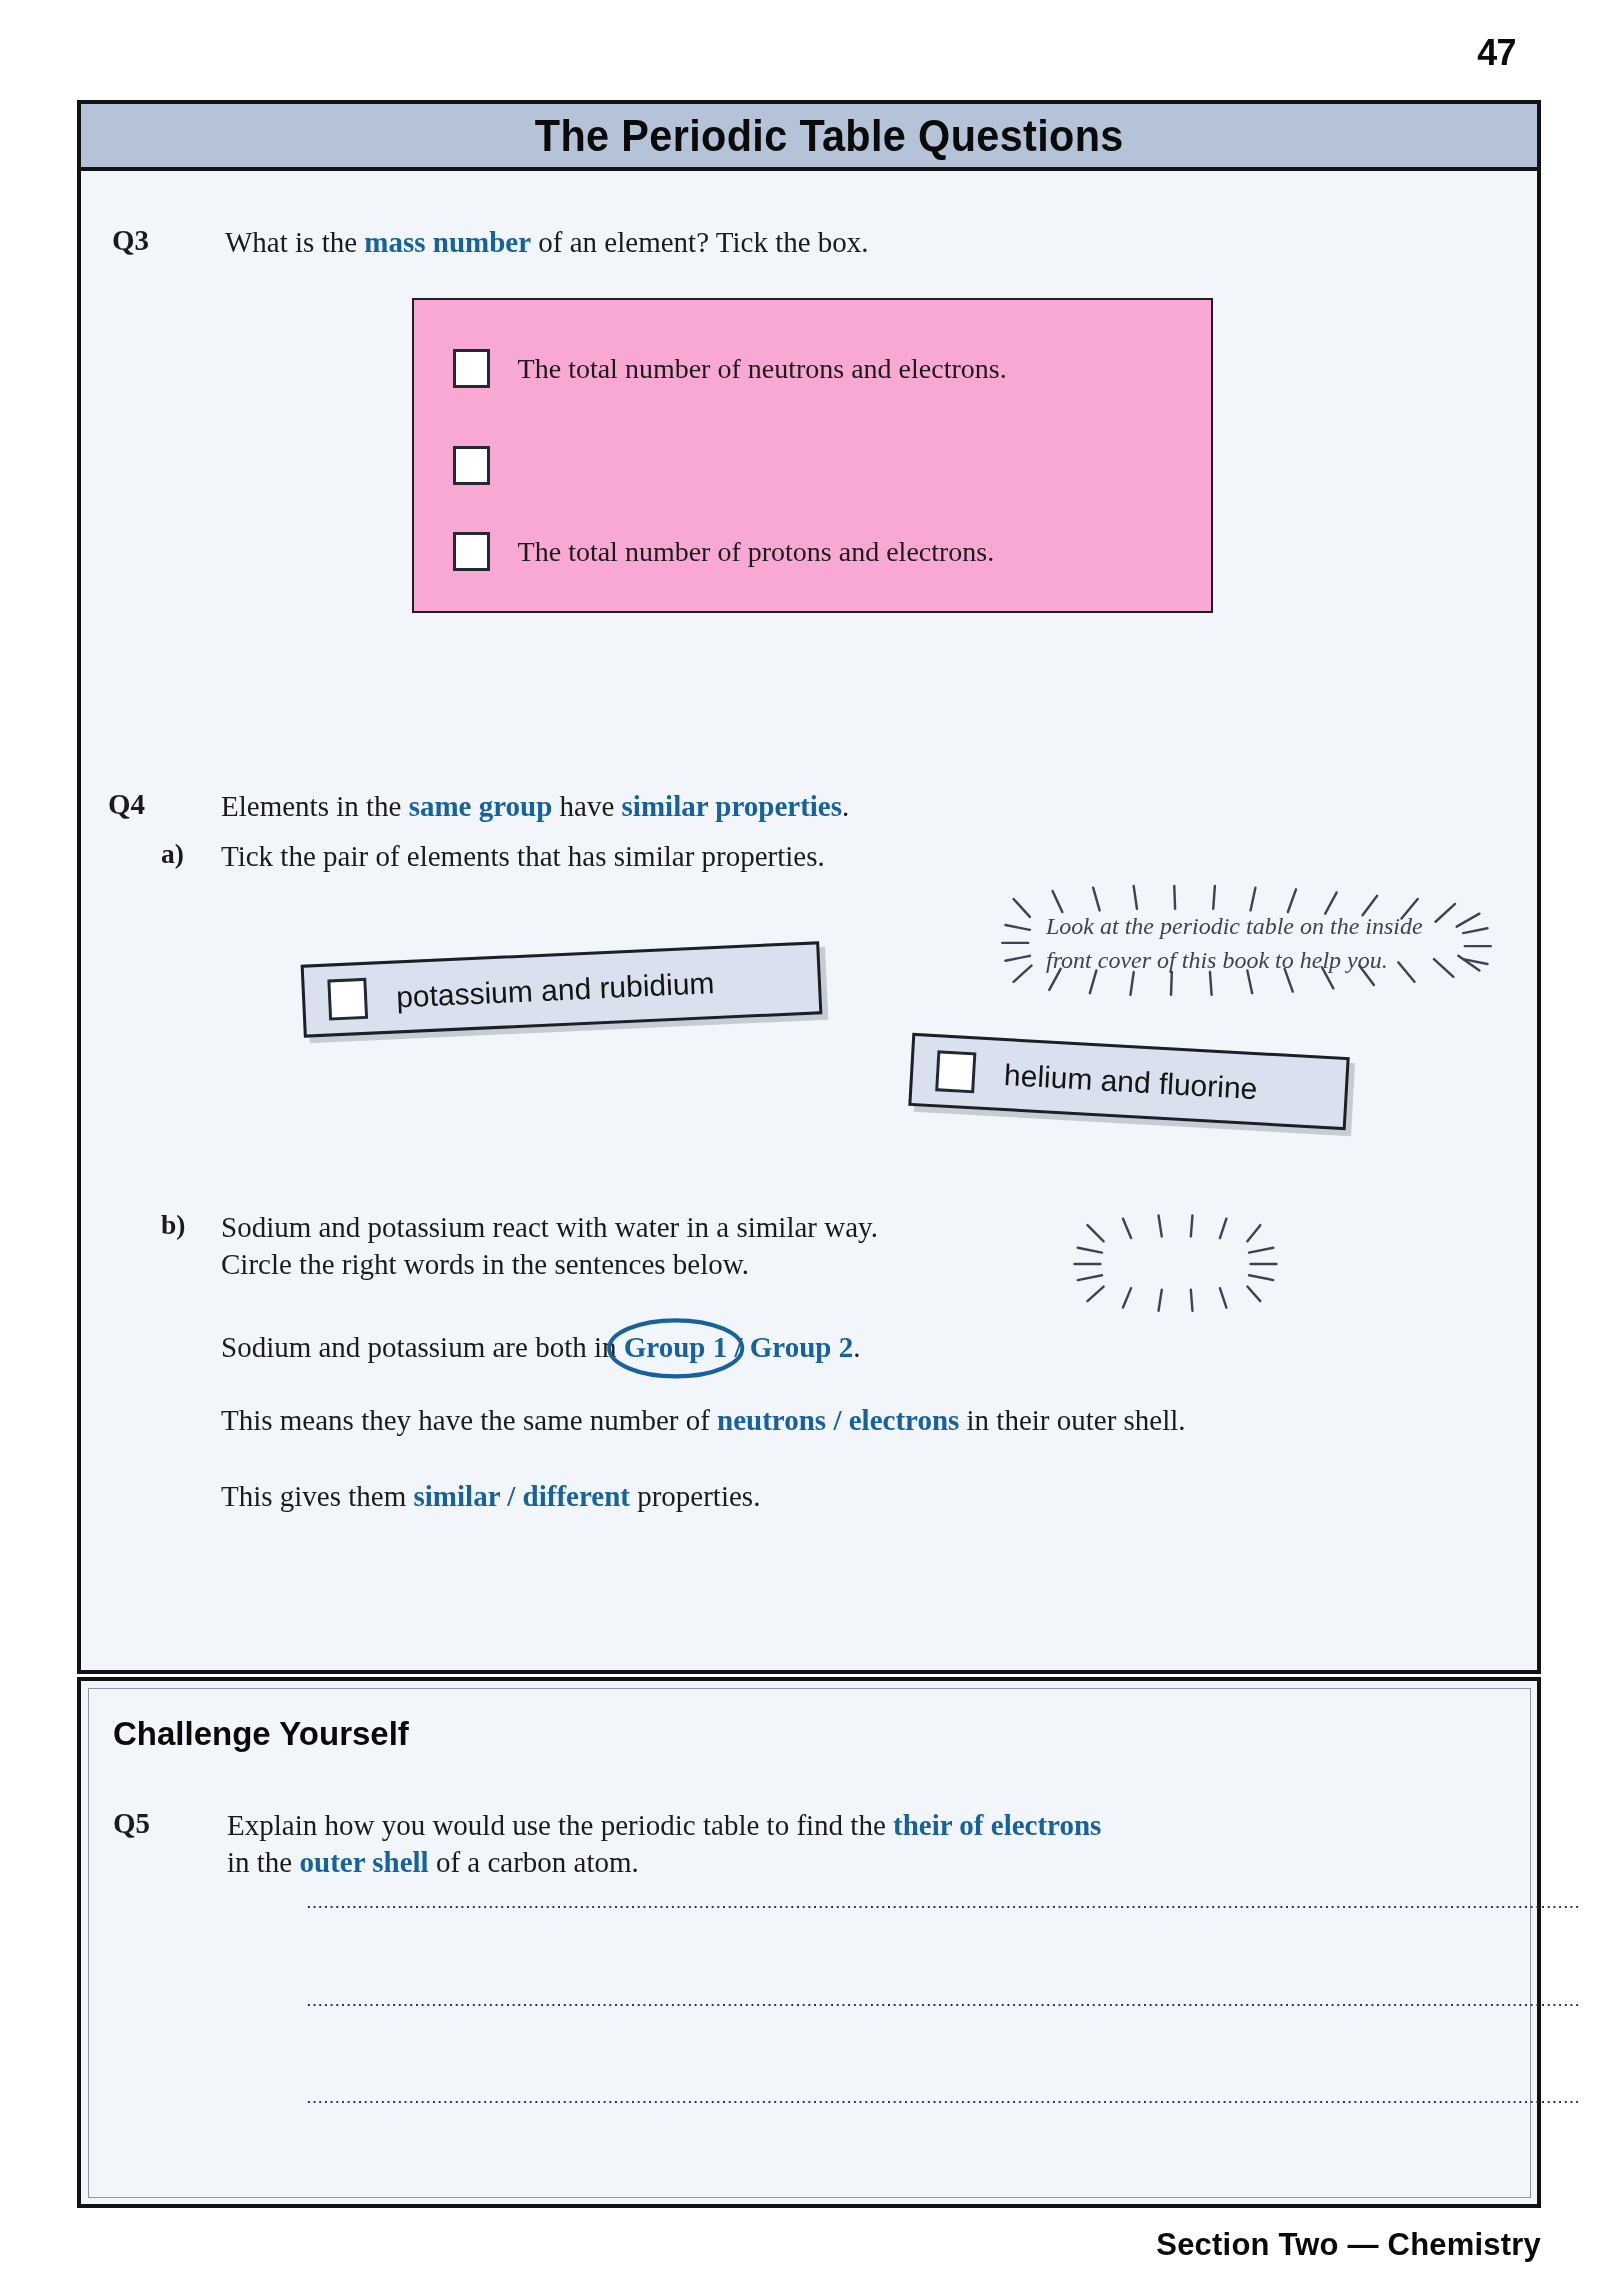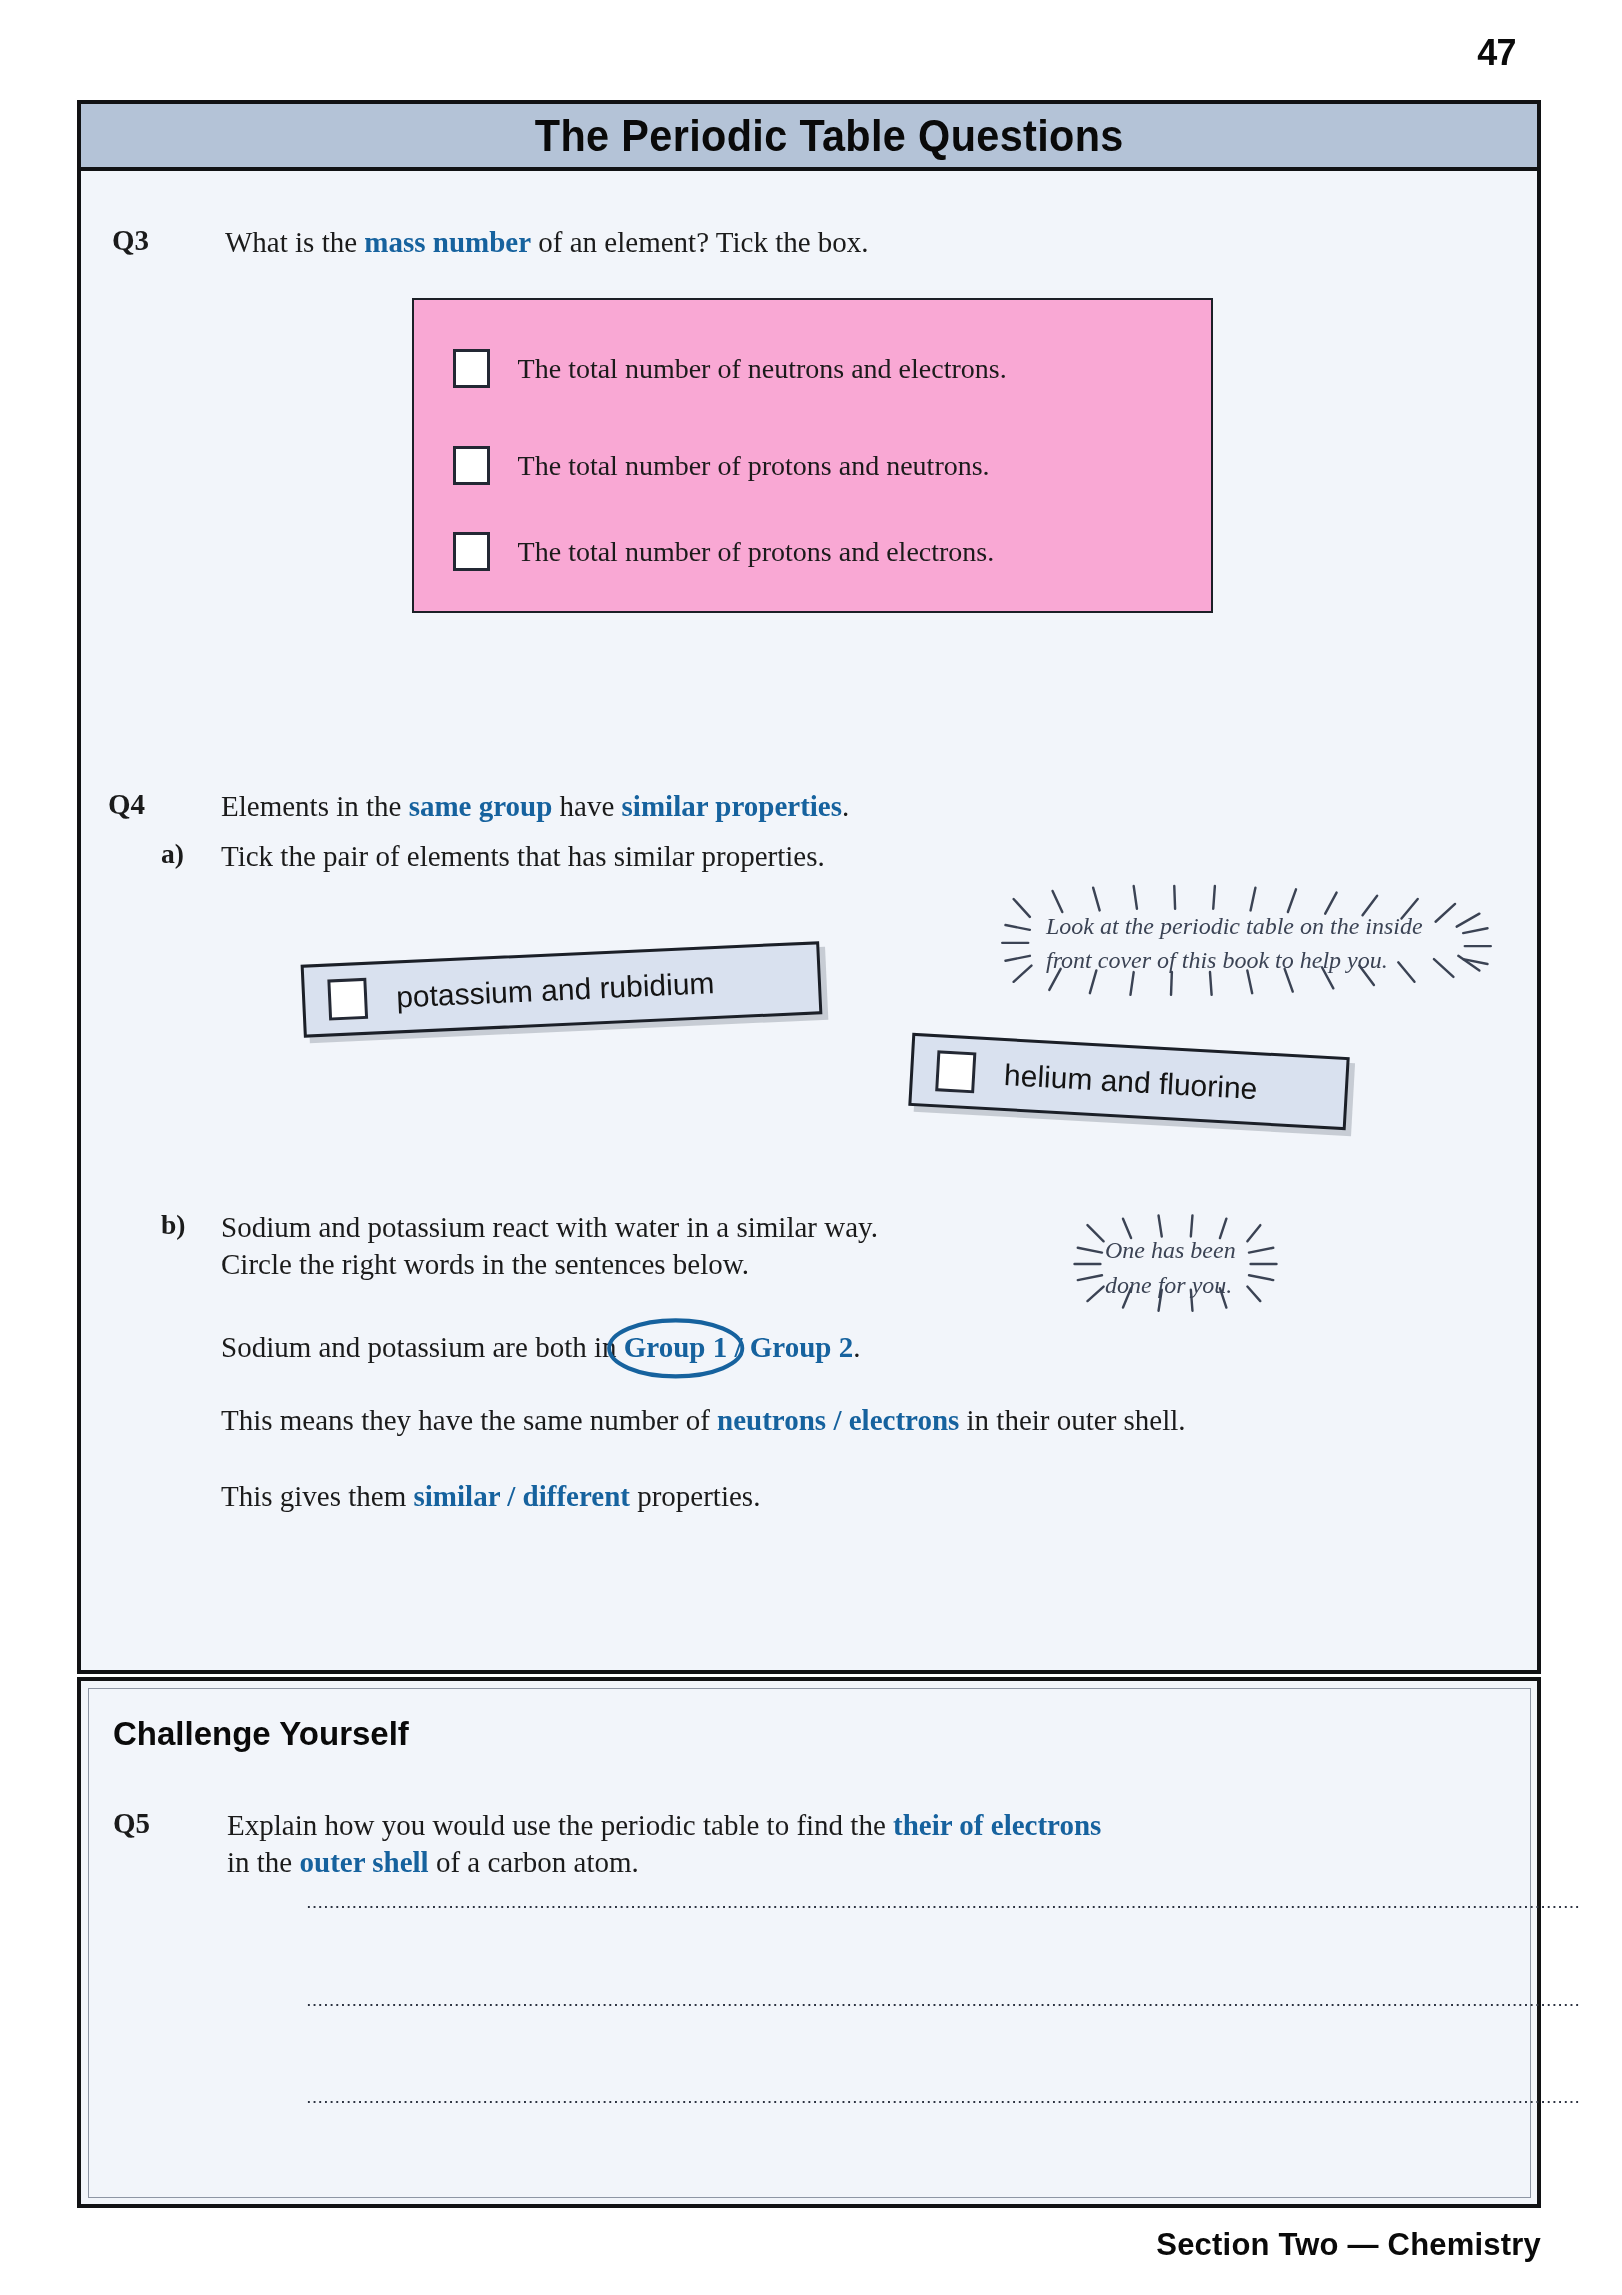--- a/index.html
+++ b/index.html
@@ -140,21 +140,20 @@
   <div class="qtext" style="left:144px;top:120px;width:973px;"><span>What is the </span><span class="blue">mass number</span><span> of an element?  Tick the box.</span></div>
 </div>
 
 <div class="option-panel">
   <div class="option-row" style="top:49px;">
     <span class="tickbox"></span>
     <span class="olabel">The total number of neutrons and electrons.</span>
   </div>
   <div class="option-row" style="top:146px;">
     <span class="tickbox"></span>
-    <span class="olabel">The total number of protons and neutrons.</span>
   </div>
   <div class="option-row" style="top:232px;">
     <span class="tickbox"></span>
     <span class="olabel">The total number of protons and electrons.</span>
   </div>
 </div>
 
 <div class="qlabel" style="left:108px;top:788px;">Q4</div>
 <div class="qtext" style="left:221px;top:788px;width:1054px;"><span>Elements in the </span><span class="blue">same group</span><span> have </span><span class="blue">similar properties</span><span>.</span></div>
 
@@ -235,24 +234,20 @@
         <line x1="256" y1="68" x2="224" y2="68"></line>
       <line x1="252" y1="88" x2="222" y2="82"></line>
       <line x1="22" y1="114" x2="42" y2="96"></line>
         <line x1="66" y1="122" x2="76" y2="98"></line>
       <line x1="110" y1="126" x2="114" y2="100"></line>
         <line x1="152" y1="126" x2="150" y2="100"></line>
       <line x1="194" y1="122" x2="186" y2="98"></line>
         <line x1="236" y1="114" x2="220" y2="96"></line>
     </g>
   </svg>
-  <div class="hint-text">
-    <span>One has been</span><br>
-    <span>done for you.</span>
-  </div>
 </div>
 
 <div class="qtext" style="left:221px;top:1329px;width:1054px;"><span>Sodium and potassium are both in </span><span class="circle-wrap"><svg viewBox="0 0 180 76" preserveAspectRatio="none">
         <ellipse cx="90" cy="38" rx="86" ry="33" fill="none" stroke="#16629e" stroke-width="5"></ellipse>
       </svg><span class="blue">Group 1</span></span><span class="blue"> / </span><span class="blue">Group 2</span><span>.</span></div>
 
 <div class="qtext" style="left:221px;top:1402px;width:1217px;"><span>This means they have the same number of </span><span class="blue">neutrons</span><span class="blue"> / </span><span class="blue">electrons</span><span> in their outer shell.</span></div>
 
 <div class="qtext" style="left:221px;top:1478px;width:1054px;"><span>This gives them </span><span class="blue">similar</span><span class="blue"> / </span><span class="blue">different</span><span> properties.</span></div>
 

